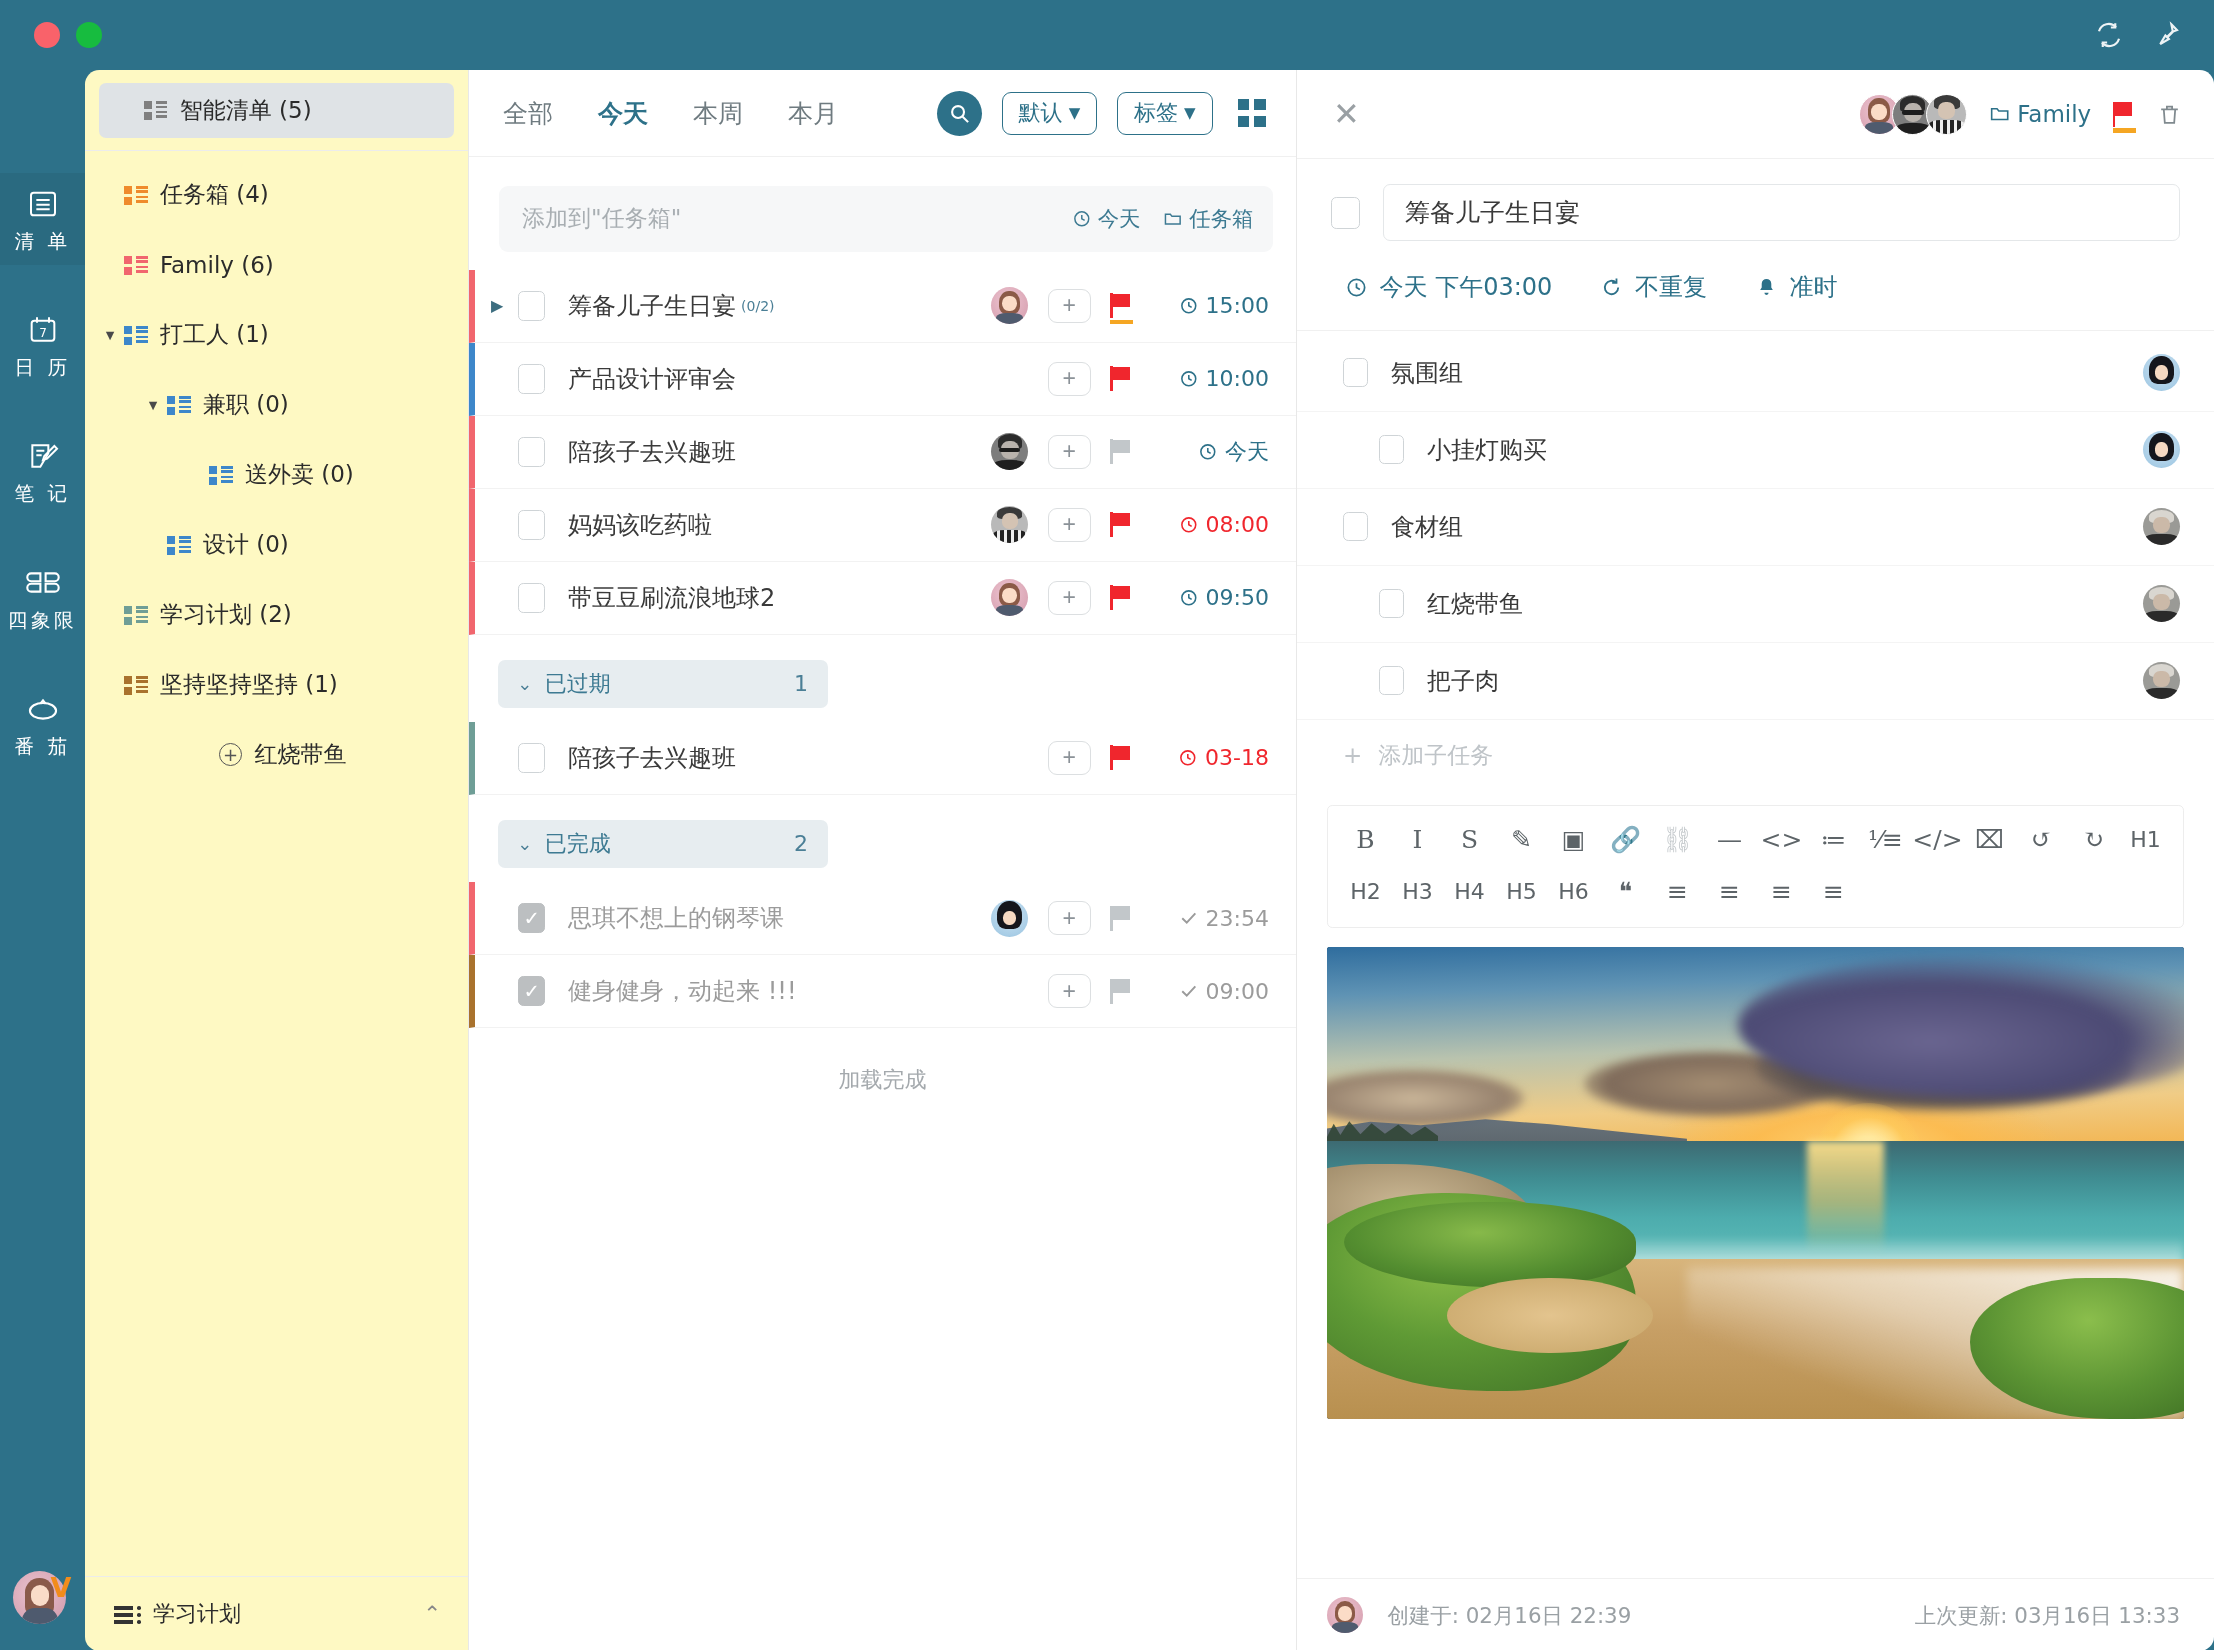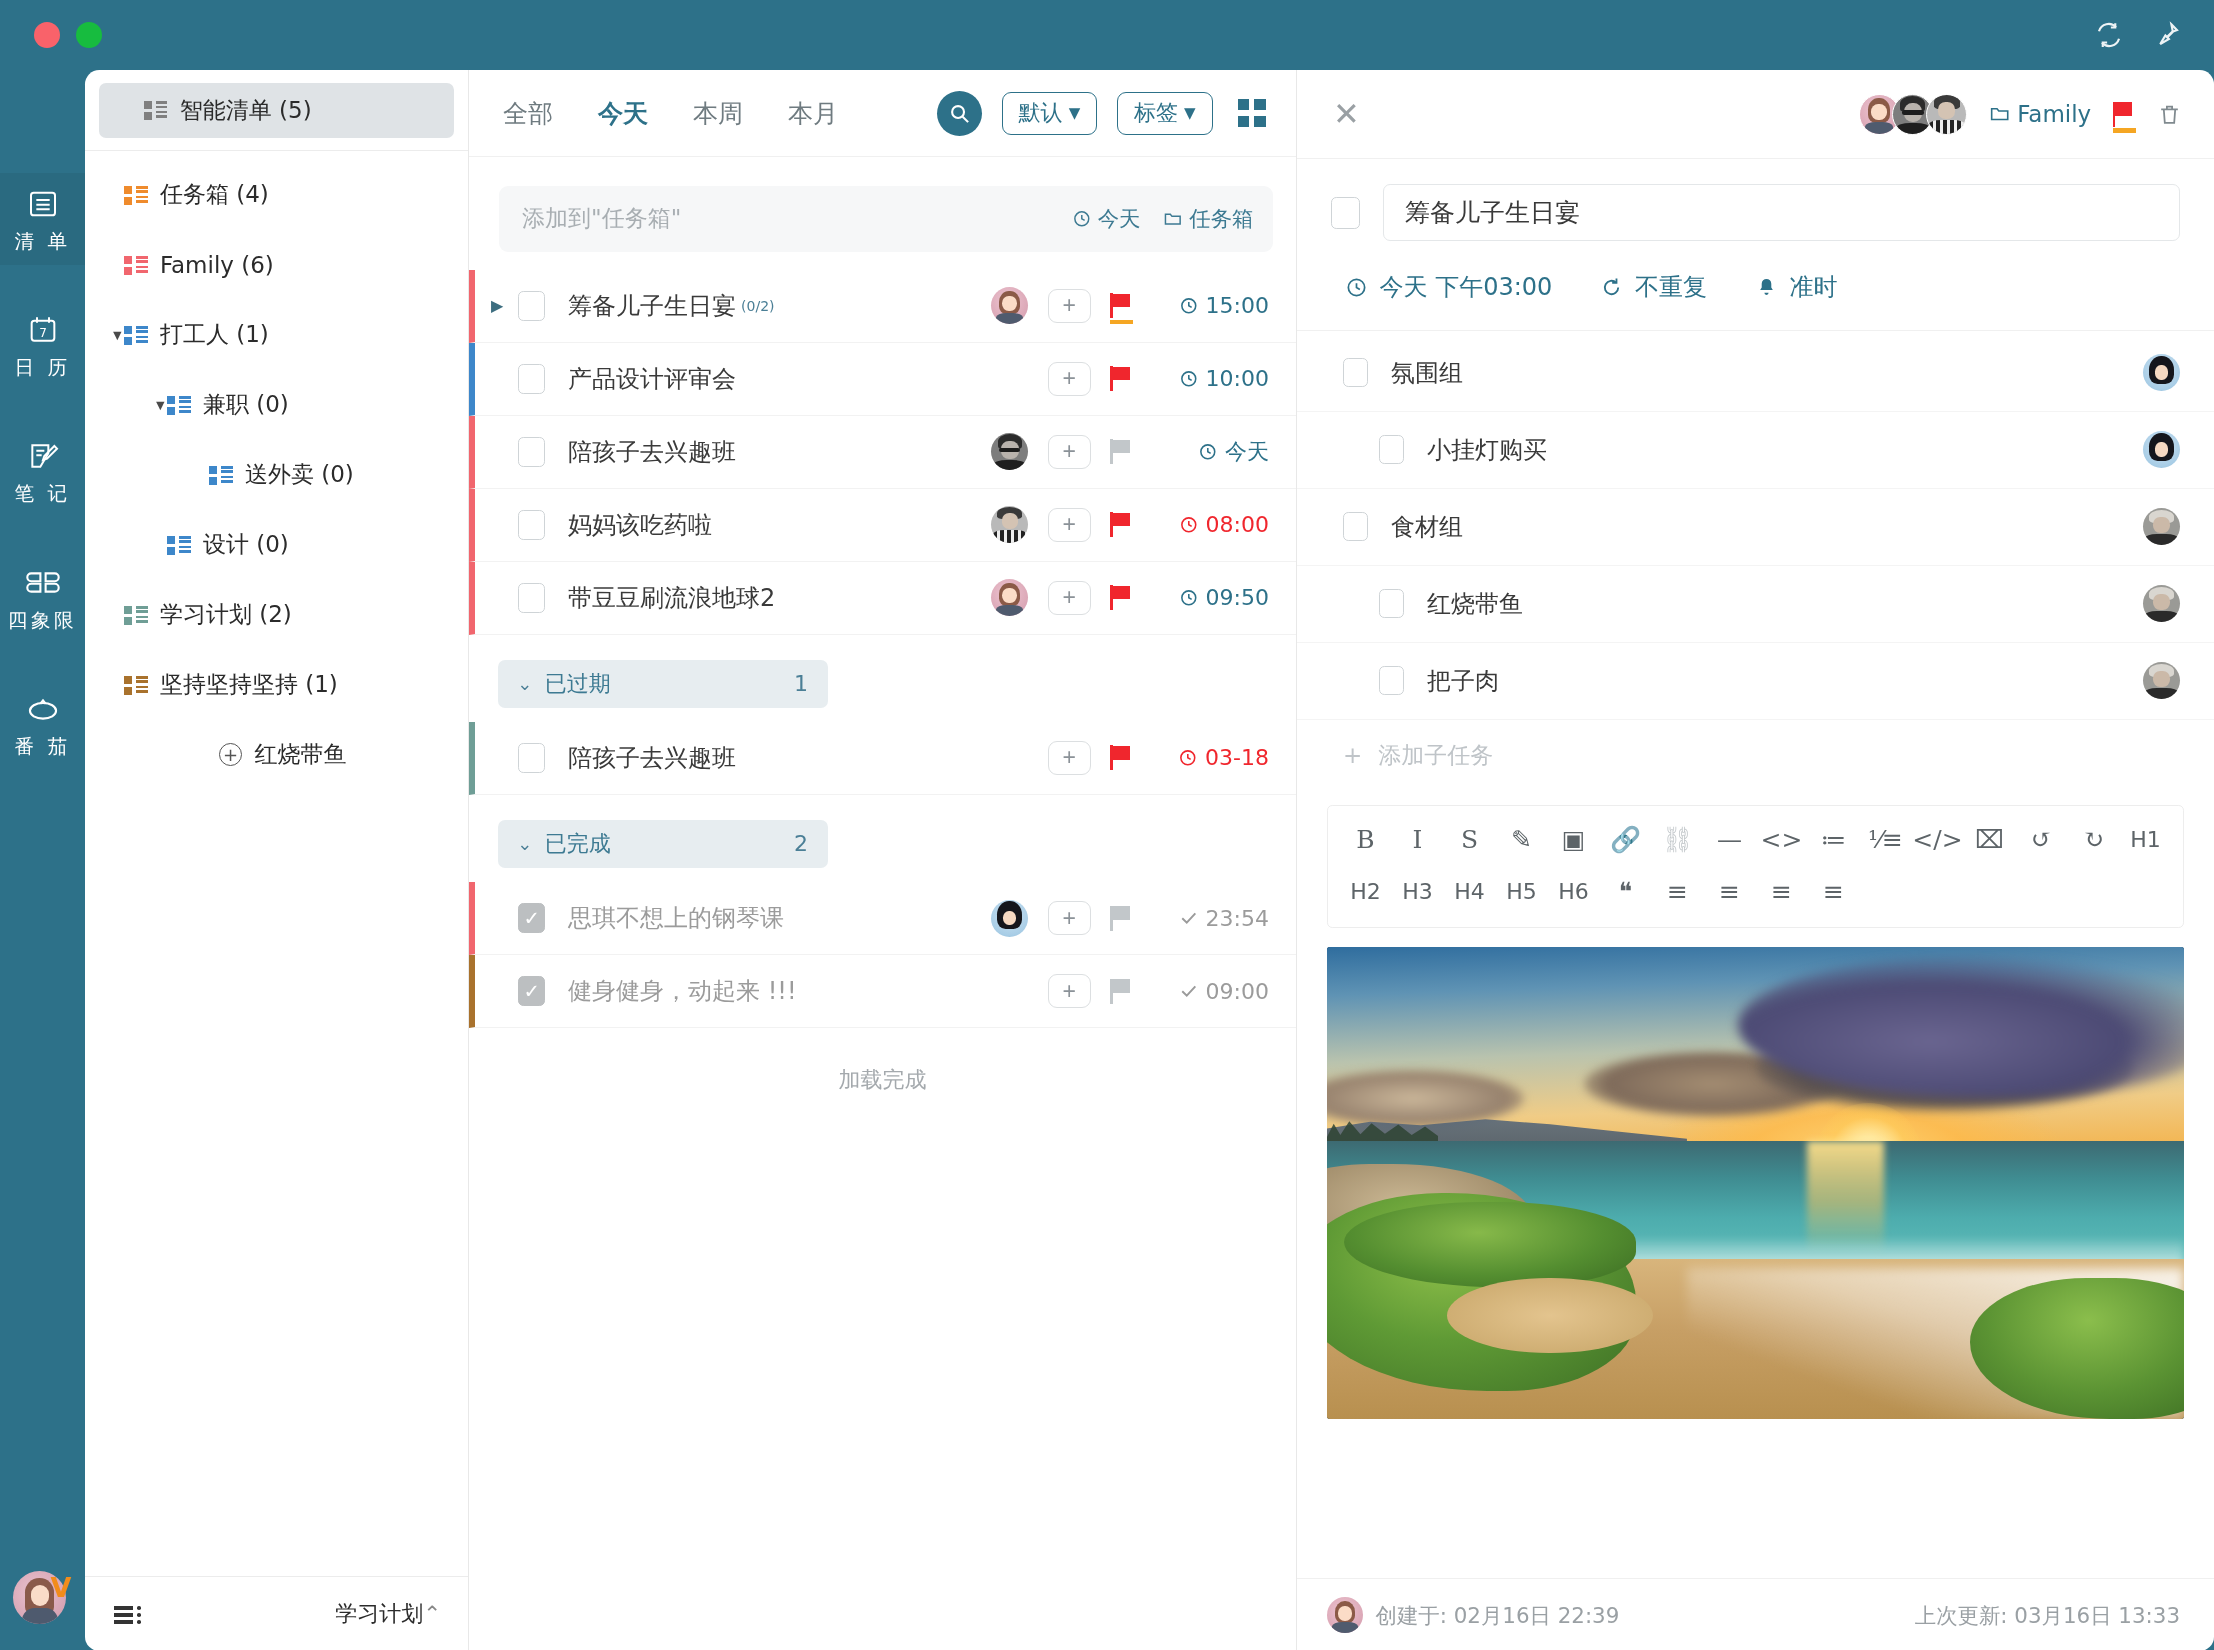--- a/index.html
+++ b/index.html
@@ -77,25 +77,24 @@
   }
   .rail-avatar .av-badge {
     position: absolute; right: 0; top: 3.6px;
     color: #f18c1b; font-size: 27px; font-weight: bold; line-height: 1;
     font-family: "DejaVu Sans", sans-serif;
   }
 
   
   .sidebar {
     width: 385px; height: 100%;
-    background: #ffffff;
+    background: #fef9c3;
     border-radius: 14.3px 0 0 14.3px;
     display: flex; flex-direction: column;
     position: relative;
-    text-align: right;
   }
   .smart-row {
     margin: 12.5px 14.3px 0 14.3px; height: 55px;
     background: #dfe3e6; border-radius: 7.1px;
     display: flex; align-items: center; padding-left: 45px;
     cursor: pointer;
   }
   .sb-divider { height: 0.9px; background: #ececec; margin: 12.5px 0 0 0; }
   .sb-scroll { flex: 1; overflow: hidden; padding-top: 9px; }
   .sb-item {
@@ -409,21 +408,21 @@
     background: #2f4434; opacity: .85;
     clip-path: polygon(0 60%, 6% 20%, 12% 54%, 20% 12%, 30% 52%, 40% 18%, 52% 50%, 64% 22%, 76% 54%, 88% 28%, 100% 58%, 100% 100%, 0 100%);
   }
 
   .dt-foot {
     margin-top: auto; height: 73px; border-top: 0.9px solid #f0f0f0;
     display: flex; align-items: center; padding: 0 34px 0 30px;
     border-radius: 0 0 14.3px 0;
   }
   .dt-foot .av { width: 36px; height: 36px; margin-right: 12.5px; }
-  .dt-foot .ft { color: #9aa0a4; font-size: 21.4px; font-family: "DejaVu Sans", sans-serif; }
+  .dt-foot .ft { color: #9aa0a4; font-size: 21.4px; font-family: "DejaVu Sans", sans-serif; margin-left: 12px; }
   .dt-foot .ft.r { margin-left: auto; }
 
   
   .a-pink  { background: radial-gradient(circle at 45% 38%, #eec6d2 0%, #ddaab9 62%, #cf96ab 100%); }
   .a-pink .h { position: absolute; left: 22%; top: 10%; width: 56%; height: 62%; background: #8b5a47; border-radius: 48% 48% 34% 34%; }
   .a-pink .f { position: absolute; left: 30%; top: 24%; width: 40%; height: 42%; background: #fbdcc7; border-radius: 46%; }
   .a-pink .b { position: absolute; left: 14%; bottom: 0; width: 72%; height: 30%; background: #4f5b6e; border-radius: 40% 40% 0 0; }
 
   .a-grey  { background: #7d7d7d; }
   .a-grey .h { position: absolute; left: 18%; top: 4%; width: 64%; height: 40%; background: #2b2b2b; border-radius: 50% 50% 20% 20%; }

